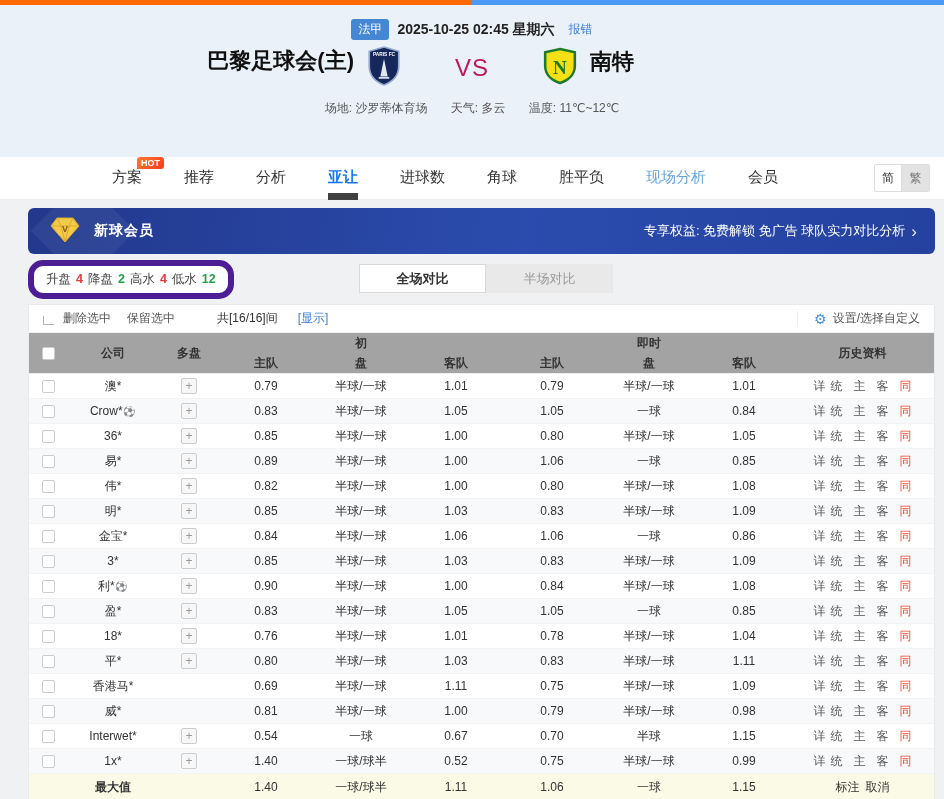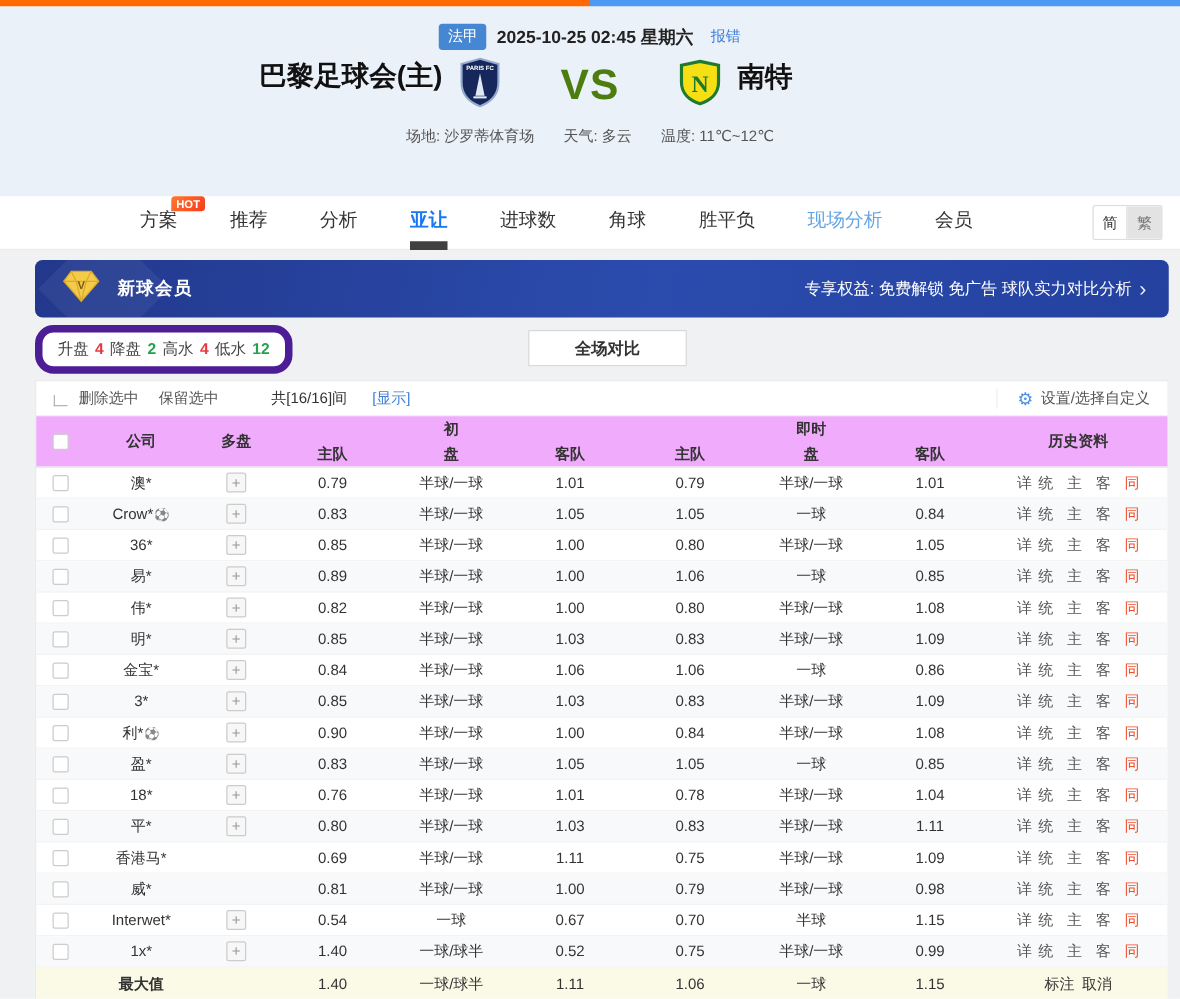--- a/index.html
+++ b/index.html
@@ -15,21 +15,21 @@
   .match-header { height:152px; background:#ebf1f8; text-align:center; }
   .mh-row1 { display:flex; justify-content:center; align-items:center; gap:8px; padding-top:14px; }
   .league-badge { background:#4687d3; color:#fff; font-size:12px; padding:2px 7px; border-radius:3px; }
   .match-datetime { font-size:14px; font-weight:700; color:#222; }
   .report-link { font-size:12px; color:#3d7fd6; margin-left:6px; cursor:pointer; }
   .mh-row2 { display:flex; justify-content:center; align-items:center; margin-top:6px; }
   .team-block { display:flex; align-items:flex-start; gap:12px; width:300px; }
   .team-block.home { justify-content:flex-end; }
   .team-block.away { justify-content:flex-start; }
   .team-name { font-size:22px; font-weight:700; color:#111; }
-  .vs-label { width:140px; font-size:34px; font-weight:700; color:#4d7c0f; letter-spacing:1px; }
+  .vs-label { width:140px; font-size:24px; font-weight:400; color:#be185d; letter-spacing:1px; }
   .mh-row3 { margin-top:10px; font-size:12px; color:#555; }
   .mh-row3 span { margin:0 10px; }
 
   
   .nav { background:#fff; height:43px; display:flex; align-items:center; padding-left:112px; border-bottom:1px solid #ececec; position:relative; }
   .nav-tab { position:relative; font-size:15px; color:#333; margin-right:42px; cursor:pointer; height:43px; line-height:40px; }
   .nav-tab.active { color:#1778f2; font-weight:700; border-bottom:7px solid #404040; }
   .nav-tab.hl { color:#66a5e3; }
   .hot-badge { position:absolute; top:0px; right:-22px; background:linear-gradient(135deg,#ff7a2f,#f63b1e); color:#fff; font-size:9px; font-weight:700; padding:1px 4px; border-radius:3px 3px 3px 0; line-height:10px; }
   .lang-toggle { margin-left:auto; margin-right:14px; display:flex; border:1px solid #ddd; border-radius:2px; overflow:hidden; }
@@ -59,21 +59,21 @@
   .toolbar { height:28px; display:flex; align-items:center; font-size:12px; color:#555; border-bottom:1px solid #f0f0f0; padding:0 14px; }
   .half-check { width:11px; height:9px; border-left:1px solid #b5b5b5; border-bottom:1px solid #b5b5b5; margin-right:9px; margin-top:3px; }
   .tb-link { margin-right:16px; cursor:pointer; }
   .tb-count { margin-left:26px; color:#333; }
   .show-link { color:#3d7fd6; margin-left:20px; cursor:pointer; }
   .tb-right { margin-left:auto; display:flex; align-items:center; gap:6px; border-left:1px solid #eee; padding-left:16px; height:16px; cursor:pointer; }
   .gear-icon { color:#4a90e2; font-size:14px; line-height:1; }
 
   
   .grid-cols { display:grid; grid-template-columns:38px 92px 60px 94px 96px 94px 98px 96px 94px 1fr; }
-  .thead { border-bottom:1px solid #eceff1; background:#f0abfc; font-size:12px; font-weight:600; color:#333; grid-template-rows:20px 20px; align-items:center; }
+  .thead { border-bottom:1px solid #eceff1; background:#a3a3a3; font-size:12px; font-weight:600; color:#333; grid-template-rows:20px 20px; align-items:center; }
   .hcell { text-align:center; }
   .span2 { grid-row:1/3; }
   .trow { height:25px; align-items:center; font-size:12px; border-bottom:1px solid #f3f3f4; }
   .trow:nth-child(even) { background:#f8f9fa; }
   .tcell { text-align:center; white-space:nowrap; }
   .checkbox { display:inline-block; width:13px; height:13px; border:1px solid #ccc; border-radius:2px; background:#fff; vertical-align:middle; cursor:pointer; }
   .plus-btn { display:inline-flex; width:16px; height:16px; border:1px solid #ccc; border-radius:2px; background:#f7f7f7; color:#999; font-size:12px; line-height:1; align-items:center; justify-content:center; cursor:pointer; }
   .ball-icon { font-size:10px; opacity:.65; margin-left:1px; }
   .hlinks { display:flex; justify-content:center; gap:0; }
   .hlink { cursor:pointer; color:#555; }
@@ -172,20 +172,21 @@
       <span class="trend-num" style="color: rgb(228, 57, 60);">4</span>
       <span>降盘</span>
       <span class="trend-num" style="color: rgb(33, 163, 74);">2</span>
       <span>高水</span>
       <span class="trend-num" style="color: rgb(228, 57, 60);">4</span>
       <span>低水</span>
       <span class="trend-num" style="color: rgb(33, 163, 74);">12</span>
     </div>
   <div class="view-toggle">
     <div class="vt-btn active">全场对比</div>
+    <div class="vt-btn inactive">半场对比</div>
   </div>
 </div>
 
 <div class="card">
   <div class="toolbar">
     <span class="half-check"></span>
     <span class="tb-link">删除选中</span>
     <span class="tb-link">保留选中</span>
     <span class="tb-count">共[16/16]间</span>
     <span class="show-link">[显示]</span>

